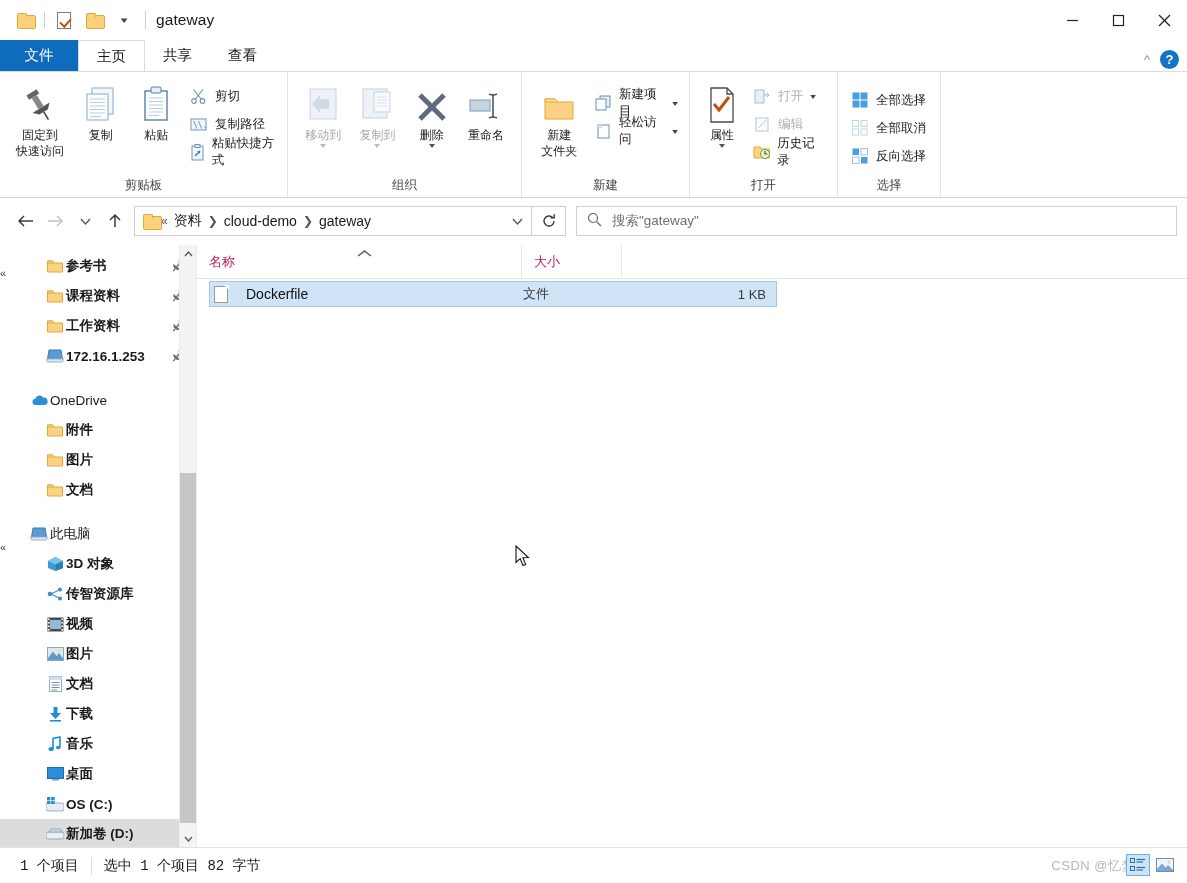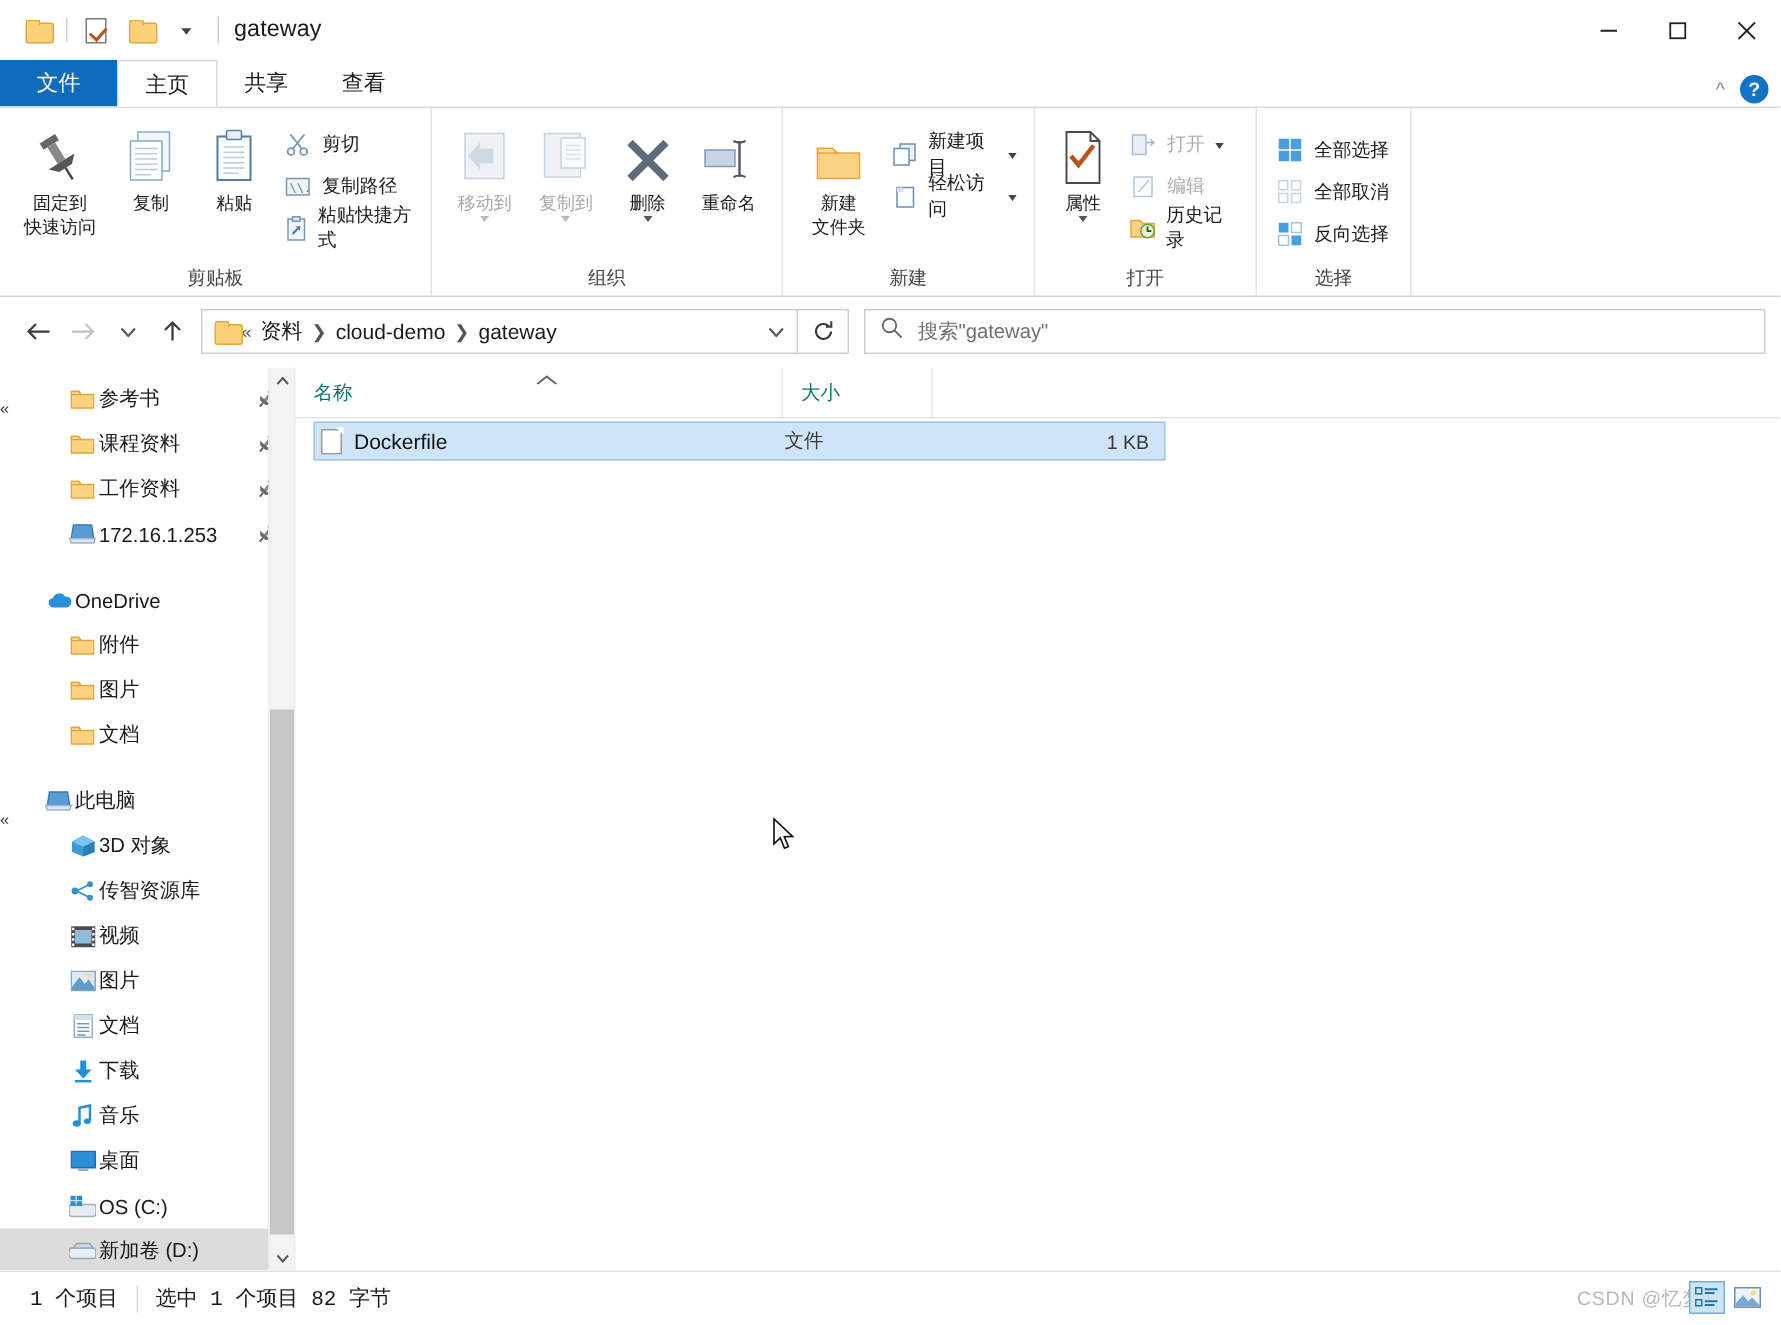--- a/index.html
+++ b/index.html
@@ -83,41 +83,41 @@
   
   .main { flex:1; display:flex; position:relative; overflow:hidden; border-top:1px solid #ffffff; }
   .nav { width:196px; position:relative; background:#fff; overflow:hidden; }
   .navlist { padding-top:6px; }
   .navitem { height:30px; display:flex; align-items:center; font-size:13.5px; color:#1a1a1a; position:relative; }
   .navitem.sel { background:#dcdcdc; }
   .navitem .ni-ic { width:22px; display:flex; align-items:center; justify-content:center; flex:none; }
   .navitem .ni-lb { white-space:nowrap; }
   .navitem .pinmark { position:absolute; right:12px; top:8px; }
   .ind1 { padding-left:28px; }
-  .ind2 { padding-left:44px; }
+  .ind2 { padding-left:44px;font-weight:bold; }
   .navgap { height:14px; }
 
   .navscroll { position:absolute; right:0; top:0; width:17px; height:100%; background:#f3f3f3;
                border-left:1px solid #ececec; }
   .navscroll .arrow { height:17px; display:flex; align-items:center; justify-content:center; color:#555; font-size:9px; }
   .navscroll .arrow.bot { position:absolute; bottom:0; left:0; right:0; }
   .navscroll .thumb { position:absolute; left:0; width:17px; background:#c6c6c6; }
 
   .content { flex:1; position:relative; background:#fff; border-left:1px solid #ececec; }
   .colhdr { height:34px; display:flex; align-items:center; border-bottom:1px solid #e2e2e2; position:relative; }
-  .col { font-size:13px; color:#0f766e; height:34px; display:flex; align-items:center; padding-left:12px;
+  .col { font-size:13px; color:#be185d; height:34px; display:flex; align-items:center; padding-left:12px;
          border-right:1px solid #e8e8e8; position:relative;text-align:center; }
   .col.c-name { width:325px; }
   .col.c-type { width:155px; }
   .col.c-size { width:100px; justify-content:flex-start; }
   .sortmark { position:absolute; top:4px; left:50%; font-size:9px; color:#555; transform:scaleX(1.4); }
   .rows { padding-top:2px; }
   .filerow { height:26px; display:flex; align-items:center; width:568px; margin-left:12px;
              background:#cfe4f7; border:1px solid #9dc8e8; }
-  .filerow .fc-name { width:313px; display:flex; align-items:center; gap:8px; padding-left:4px; font-size:14px; color:#111; }
+  .filerow .fc-name { width:313px; display:flex; align-items:center; gap:18px; padding-left:4px; font-size:14px; color:#111; }
   .filerow .fc-type { width:155px; font-size:13px; color:#3a3a3a; }
   .filerow .fc-size { width:88px; font-size:13px; color:#3a3a3a; text-align:right; }
   .fileicon { width:14px; height:17px; position:relative; }
   .fileicon:before{content:"";position:absolute;inset:0;background:#fff;border:1px solid #9a9a9a;}
   .fileicon:after{content:"";position:absolute;right:-1px;top:-1px;border-width:0 5px 5px 0;border-style:solid;border-color:transparent #fff transparent transparent;}
 
   .cursor { position:absolute; left:318px; top:300px; z-index:30; pointer-events:none; }
 
   
   .status { height:36px; border-top:1px solid #e2e2e2; background:#fff; display:flex; align-items:center;

